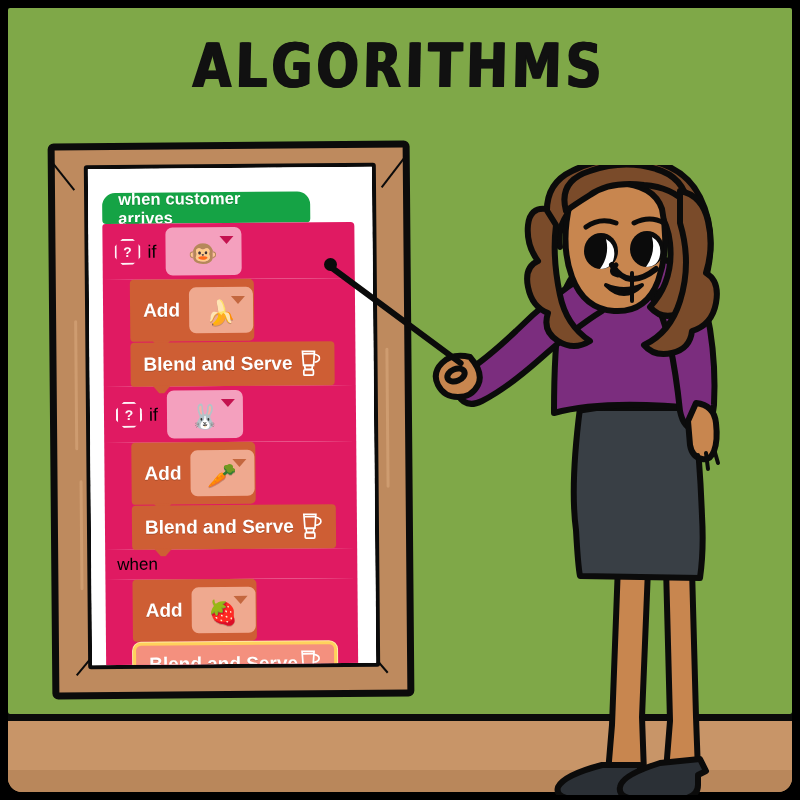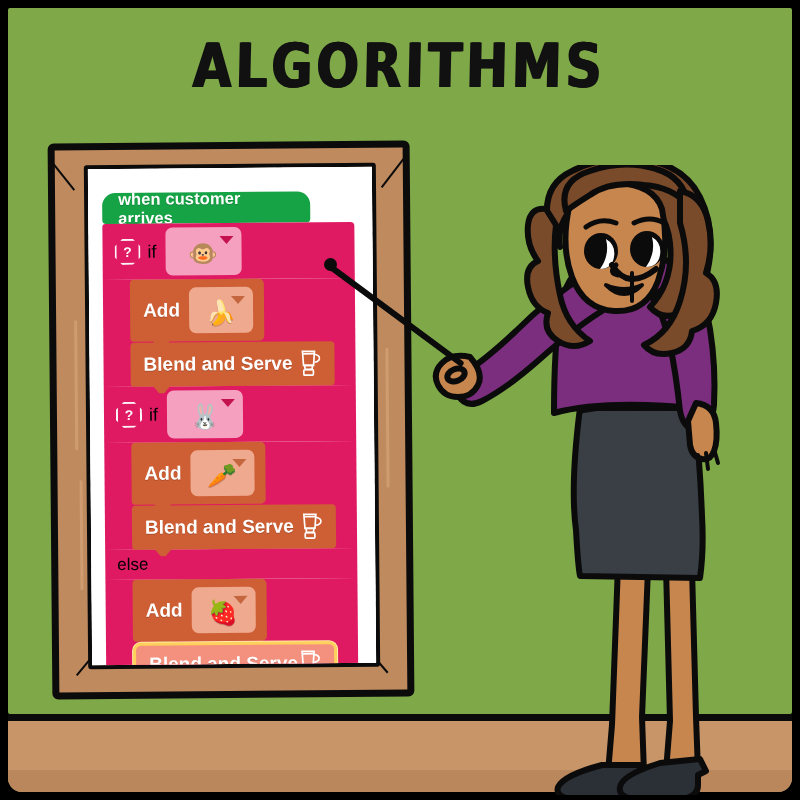--- a/index.html
+++ b/index.html
@@ -210,21 +210,21 @@
   .do-blk {
     background: #CE5E34;
     border-radius: 4px;
     position: relative;
     display: flex; align-items: center;
     color: #fff;
     font-weight: 700;
     text-shadow: 0 1px 0 rgba(0,0,0,.18);
   }
   .add-blk {
-    width: 134px; height: 62px;
+    width: 124px; height: 62px;
     padding-left: 13px;
     font-size: 19px;
     border-radius: 4px 5px 5px 4px;
   }
   .add-blk .dropdown {
     background: #EFA98F;
     width: 64px; height: 46px;
     margin-left: 9px;
   }
   .add-blk .caret { border-top-color: #C4673F; }
@@ -374,21 +374,21 @@
                     <rect x="5.2" y="20.4" width="9.6" height="5.4" rx="1"></rect>
                     <path d="M4.6 4.4 H15.6"></path>
                   </g>
                 </svg>
               </span>
               <span class="notch" style="background:#CE5E34"></span>
             </div>
           </div>
 
           <div class="c-else">
-            <span>else</span>
+            <span>when</span>
           </div>
           <div class="c-body">
             <div class="do-blk add-blk">
               <span>Add</span>
               <span class="dropdown">
                 <span class="emo">🍓</span>
                 <span class="caret"></span>
               </span>
               <span class="notch" style="background:#CE5E34"></span>
             </div>

